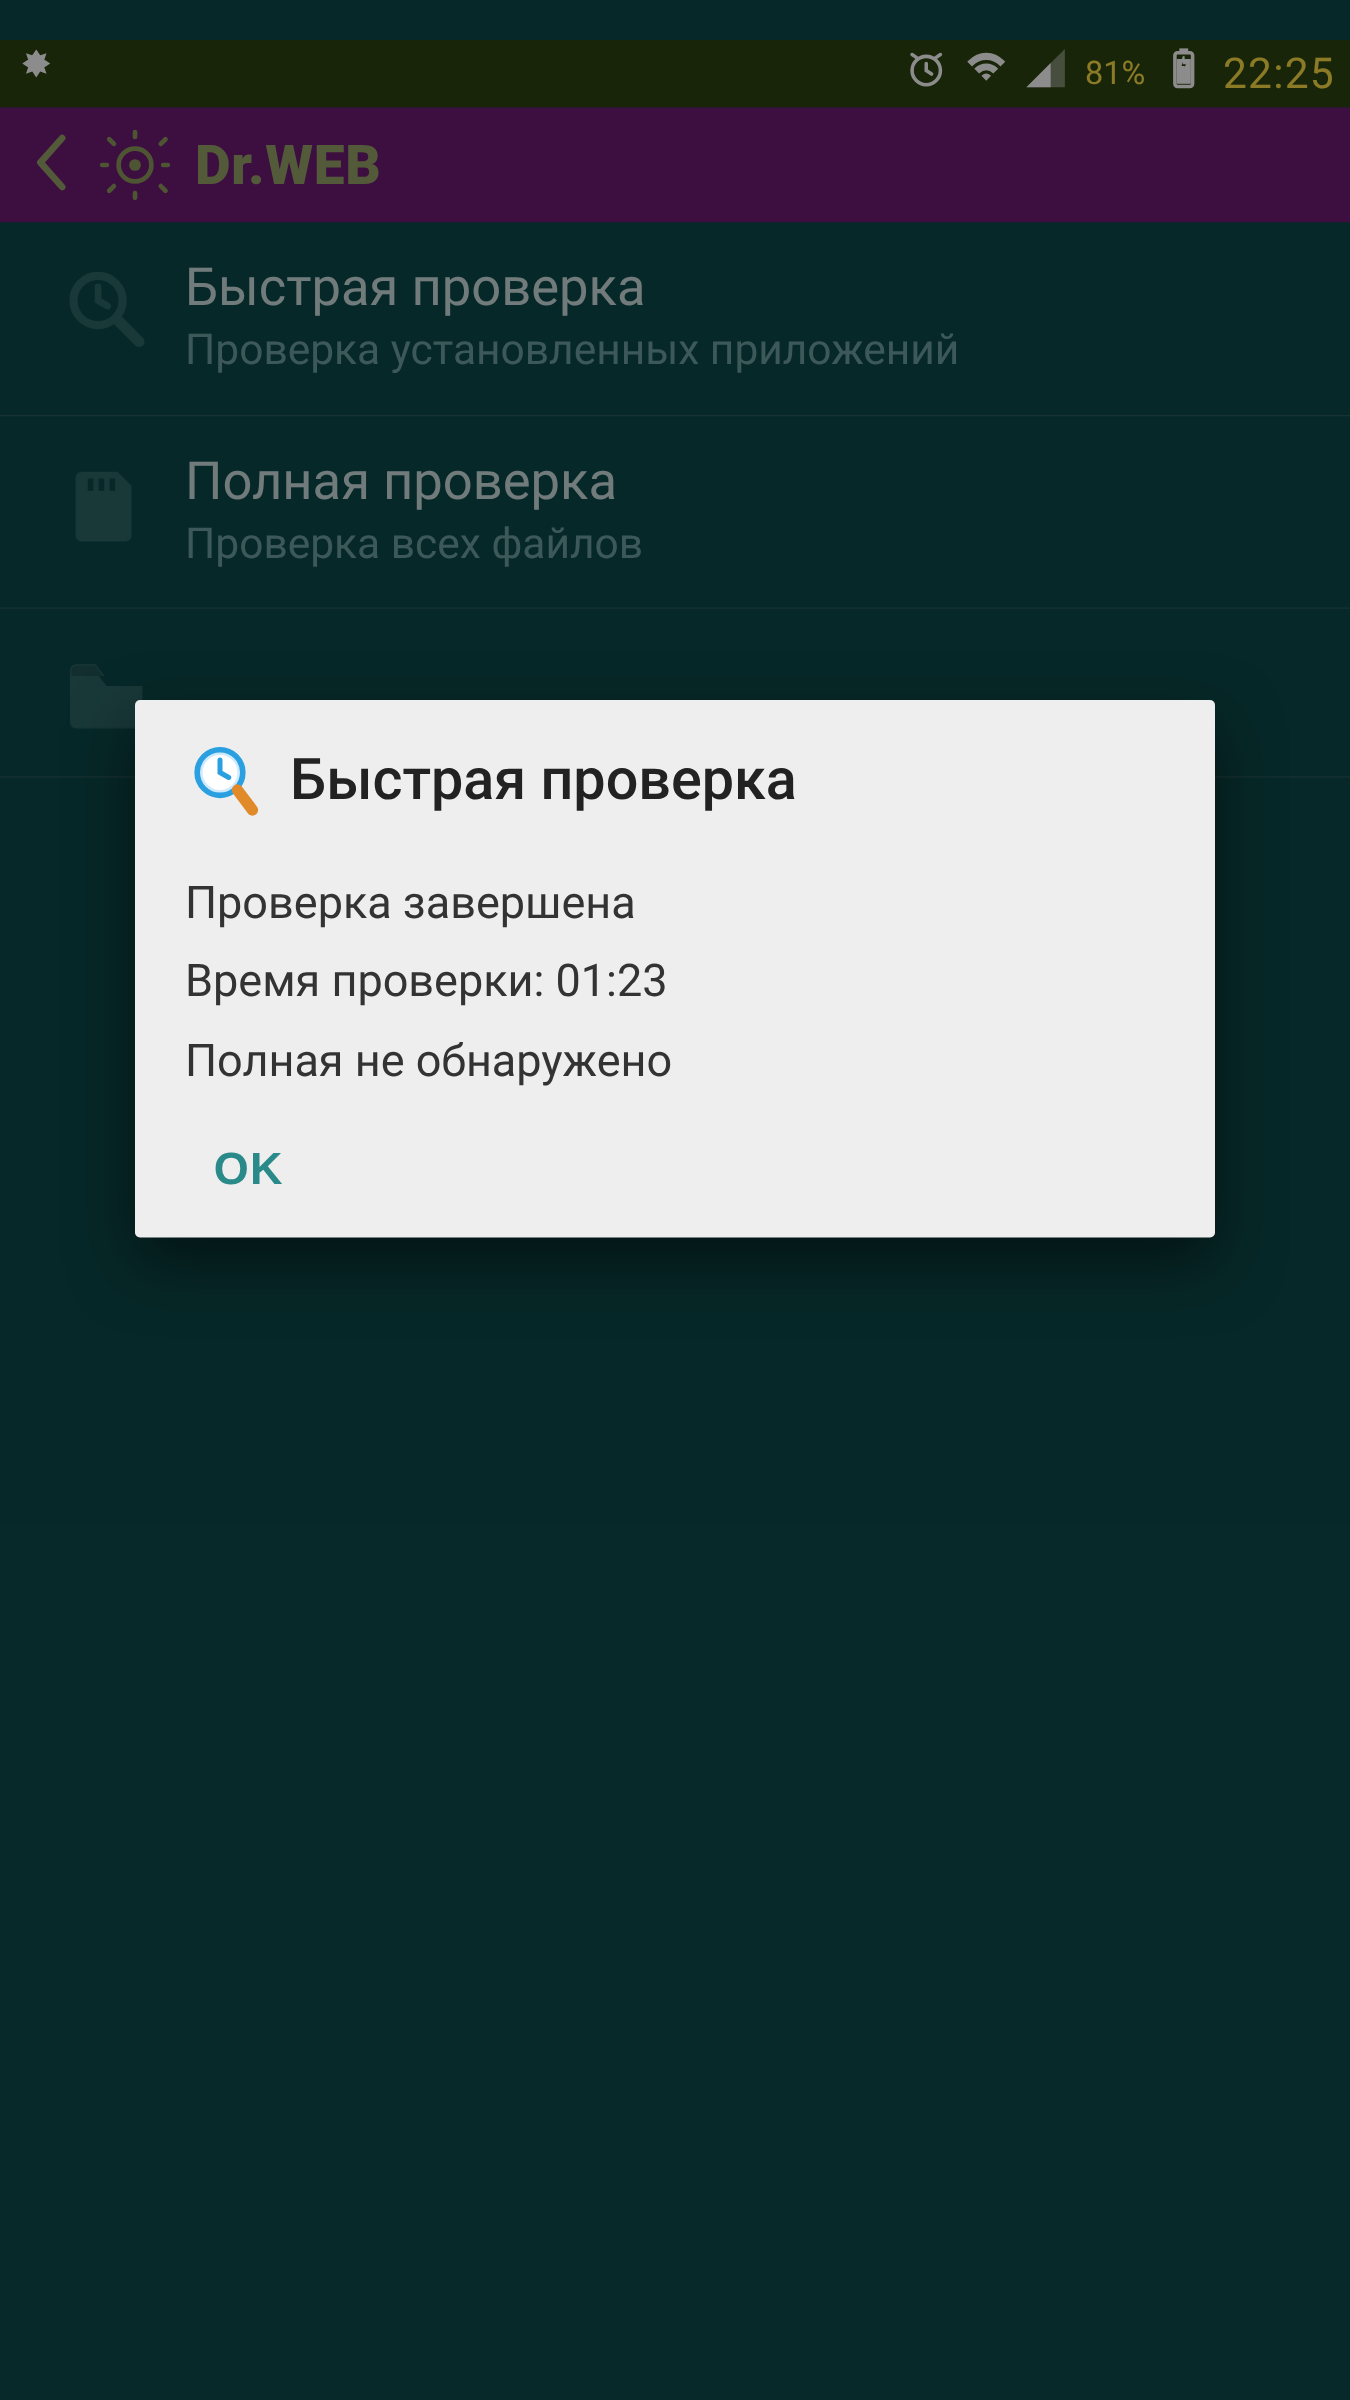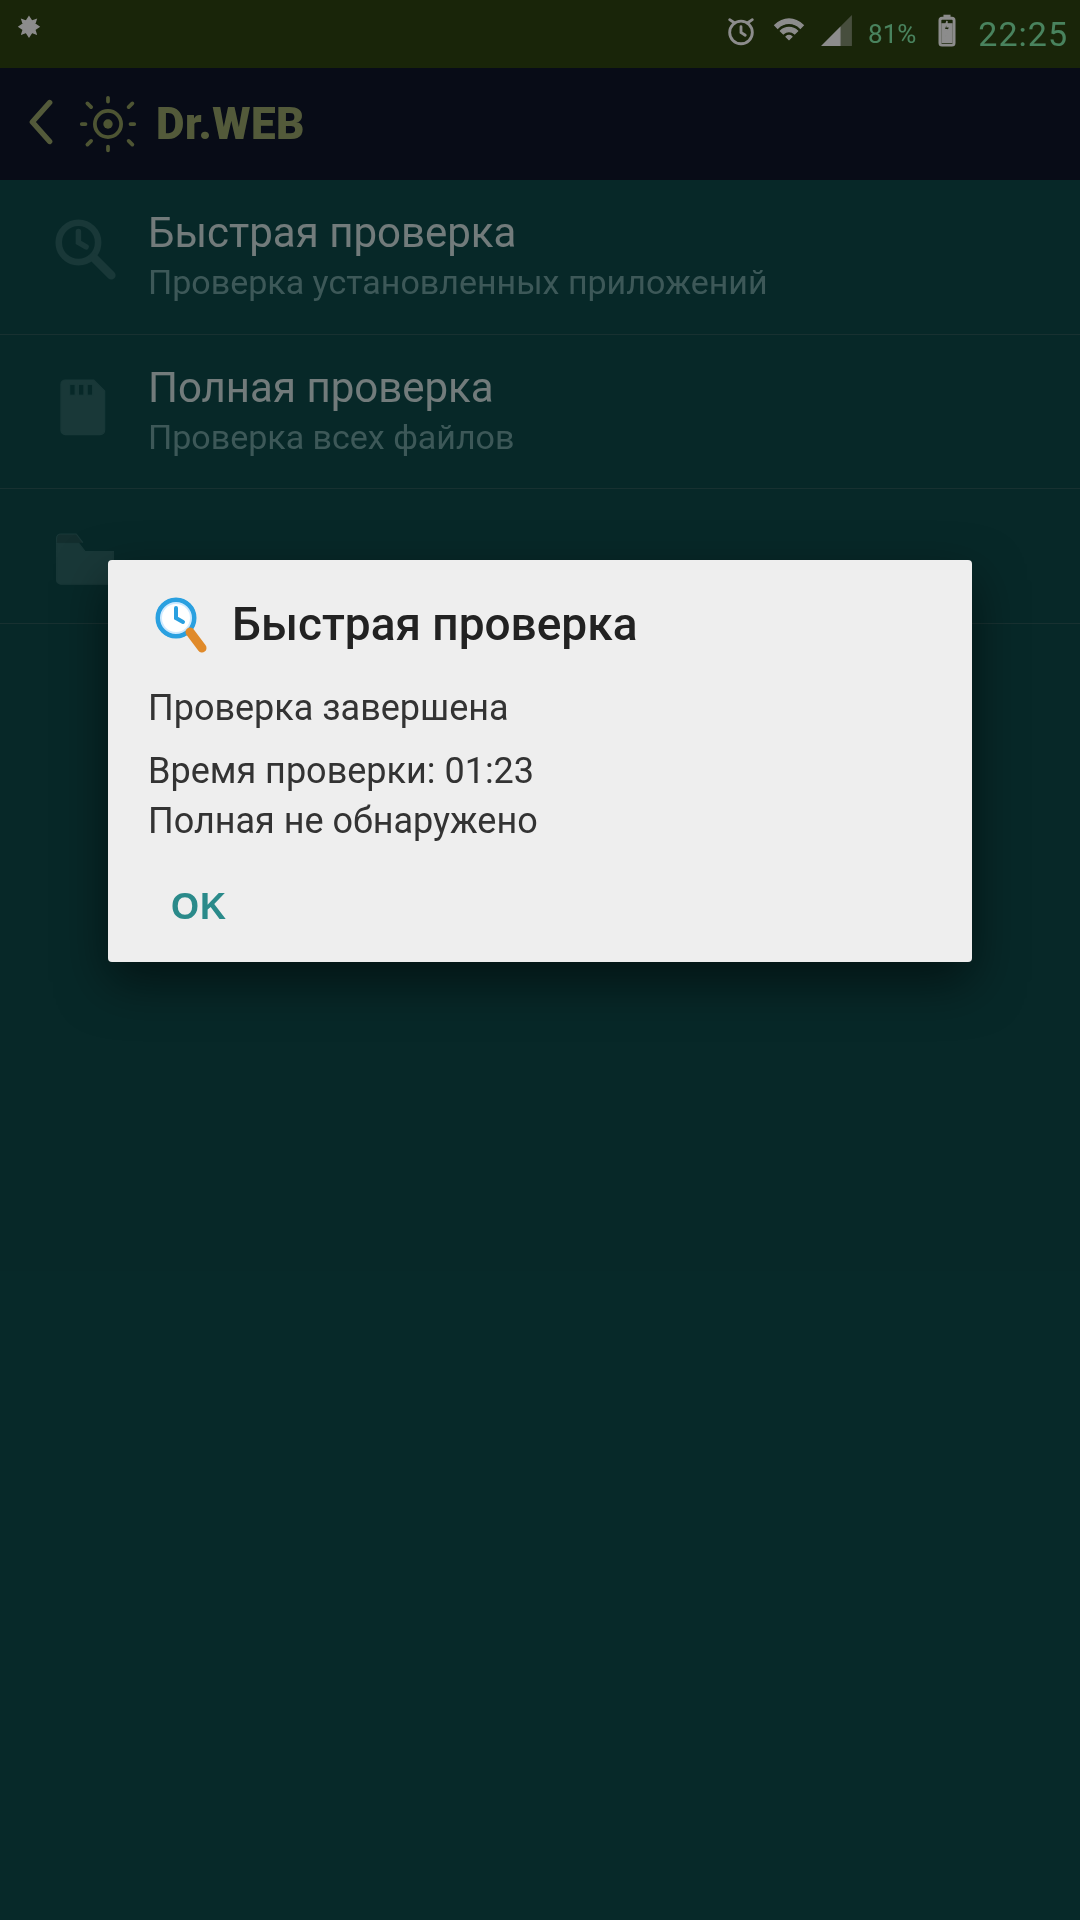--- a/index.html
+++ b/index.html
@@ -7,39 +7,40 @@
     width: 1080px;
     height: 1920px;
     font-family: Roboto, "Helvetica Neue", Arial, sans-serif;
     background: #0d4a4a;
     overflow: hidden;
     position: relative;
   }
 
   
   .statusbar {
-    height: 68px;
+    height: 54px;
     background: #2f4411;
     display: flex;
     align-items: center;
     justify-content: space-between;
     padding: 0 12px;
-    color: #86efac;
+    color: #fde047;
     font-size: 30px;
+    margin-top: 32px;
   }
   .statusbar .sb-left,
   .statusbar .sb-right { display: flex; align-items: center; gap: 14px; }
   .statusbar .clock { font-size: 34px; letter-spacing: 1px; }
   .statusbar .batt-pct { font-size: 26px; }
   .sb-icon { width: 34px; height: 34px; fill: #ffffff; stroke: #ffffff; }
 
   
   .actionbar {
-    height: 112px;
-    background: #0f172a;
+    height: 92px;
+    background: #701a75;
     display: flex;
     align-items: center;
     padding: 0 28px;
     gap: 24px;
   }
   .actionbar .back-chevron { width: 26px; height: 46px; }
   .actionbar .brand { display: flex; align-items: center; gap: 18px; }
   .actionbar .brand-logo { width: 60px; height: 60px; }
   .actionbar .brand-text {
     color: #97a46a;
@@ -108,21 +109,21 @@
     font-size: 46px;
     font-weight: 500;
     color: #222;
   }
   .dialog-body {
     padding: 6px 40px 10px 40px;
     font-size: 36px;
     line-height: 1.35;
     color: #333;
   }
-  .dialog-body .row { margin-top: 2px; }
+  .dialog-body .row { margin-top: 16px; }
   .dialog-actions {
     padding: 30px 40px 34px 63px;
   }
   .dialog-actions .btn-ok {
     font-size: 36px;
     font-weight: 700;
     color: #2a8a8a;
     background: none;
     border: none;
     letter-spacing: 1px;

